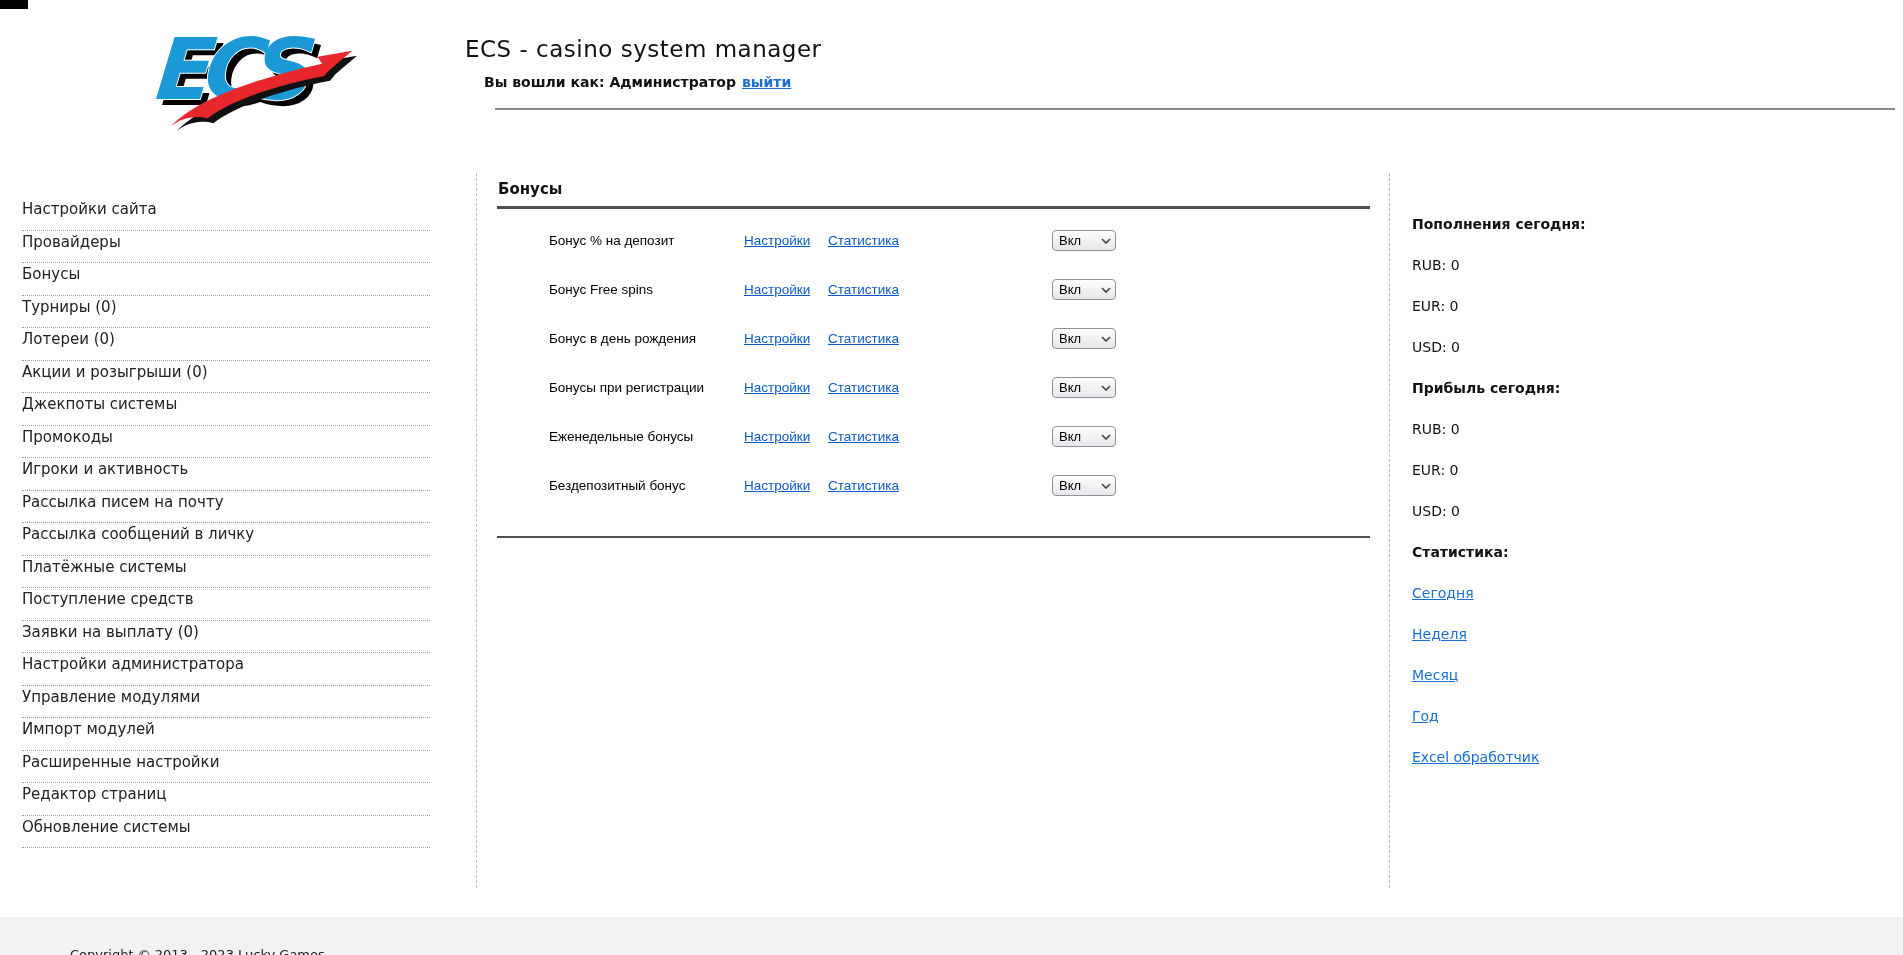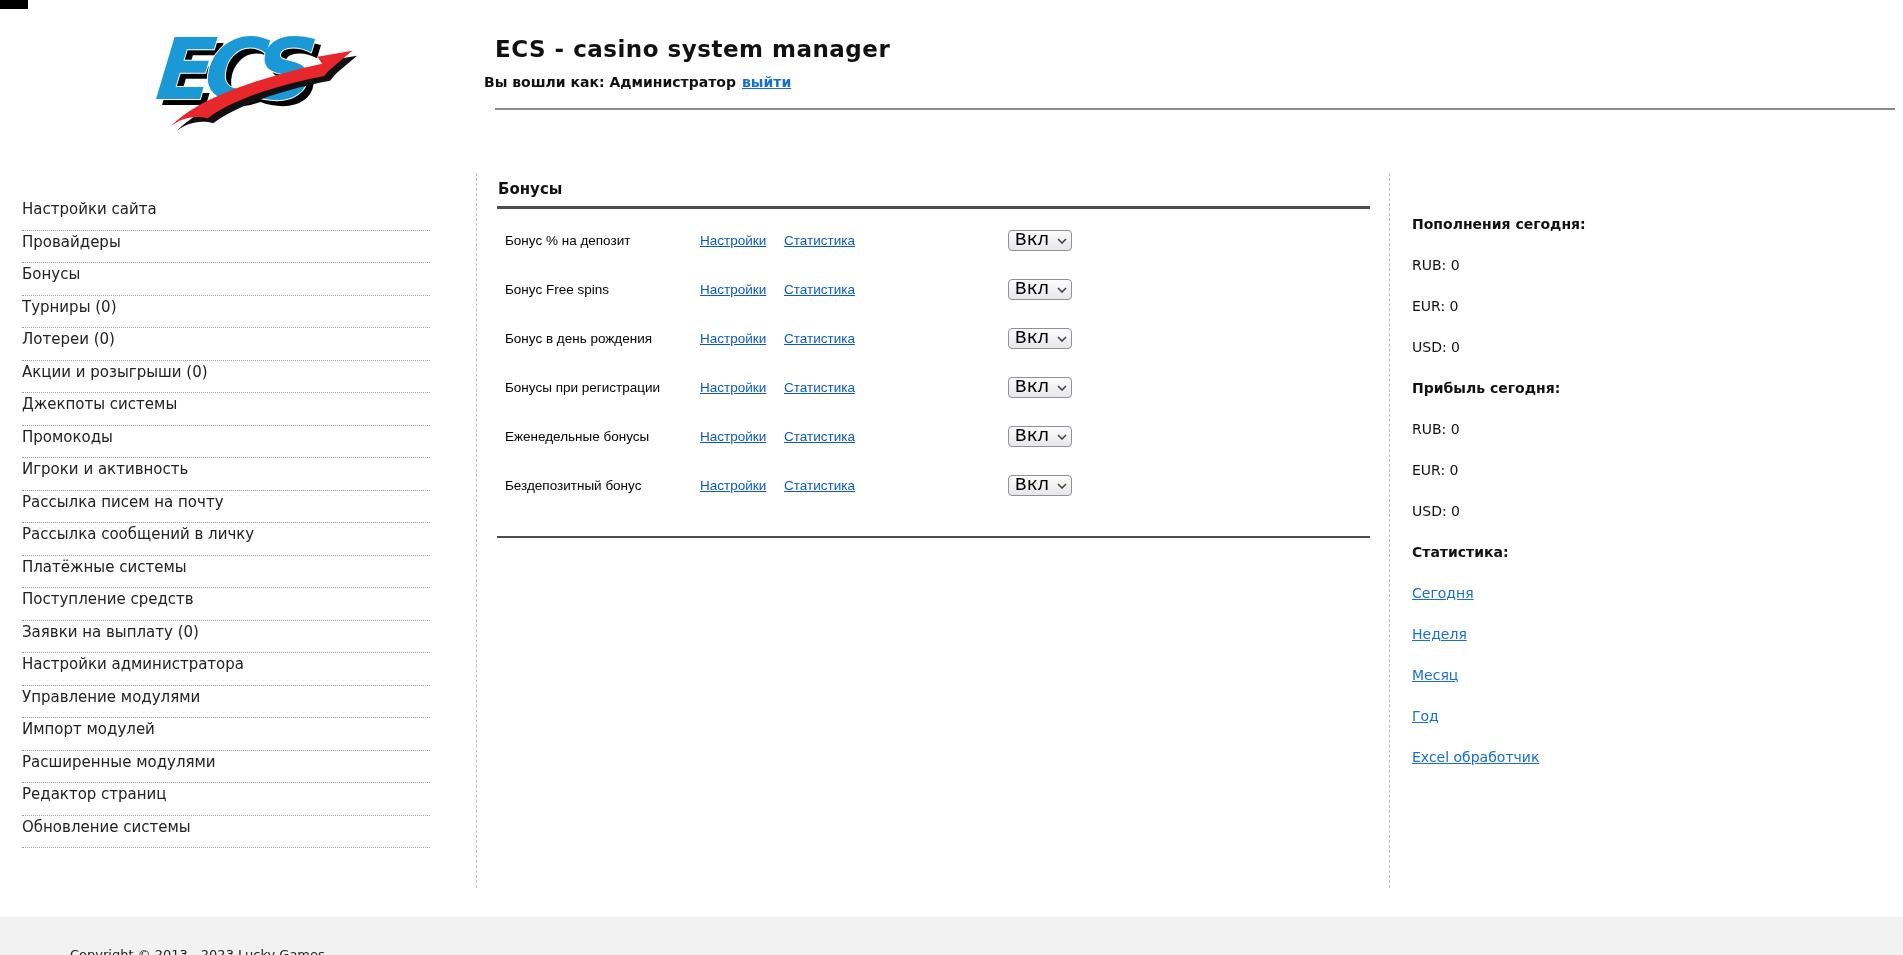--- a/index.html
+++ b/index.html
@@ -17,22 +17,22 @@
   a{cursor:pointer;}
 
   
   .corner-mark{position:absolute;left:0;top:0;width:28px;height:9px;background:#000;}
 
   
   .logo{position:absolute;left:138px;top:12px;width:222px;height:124px;}
 
   
   .app-title{
-    position:absolute;left:495px;top:36px;margin:0;
-    font-size:23px;font-weight:bold;color:#111;line-height:26px;letter-spacing:.5px;
+    position:absolute;left:465px;top:36px;margin:0;
+    font-size:23px;font-weight:normal;color:#111;line-height:26px;letter-spacing:.5px;
   }
   .login-line{
     position:absolute;left:484px;top:74px;margin:0;
     font-size:14px;font-weight:bold;color:#111;
   }
   .logout-link{color:var(--link-blue-comic);text-decoration:underline;margin-left:6px;font-weight:bold;}
   .header-rule{position:absolute;left:495px;top:108px;width:1400px;height:0;border-top:2px solid #8a8a8a;}
 
   
   .v-sep{position:absolute;top:173px;height:715px;width:0;border-left:1px dashed #bdbdbd;}
@@ -44,34 +44,34 @@
   .sidebar-item{
     height:32.5px;border-bottom:1px dotted #9e9e9e;
     font-size:15px;color:#222;line-height:21px;padding-top:1px;cursor:pointer;
     white-space:nowrap;overflow:hidden;
   }
 
   
   .main-panel{position:absolute;left:497px;top:180px;width:873px;}
   .main-heading{margin:0 0 8px 1px;font-size:15px;font-weight:bold;color:#111;line-height:18px;}
   .main-rule-top{border-top:3px solid var(--rule-dark);}
-  .rows{padding-top:7px;}
+  .rows{padding-top:7px;margin-left:44px;}
   .bonus-row{display:flex;align-items:center;height:49px;font-family:"Liberation Sans",sans-serif;font-size:13.5px;}
   .cell{flex:0 0 auto;}
   .cell.label{width:195px;padding-left:8px;color:#000;white-space:nowrap;}
   .cell.c1{width:84px;padding-left:8px;}
   .cell.c2{width:224px;padding-left:8px;}
   .cell.c3{width:80px;padding-left:8px;}
   .bonus-row a{color:var(--link-blue);text-decoration:underline;}
   .select-wrap{position:relative;display:inline-block;width:64px;height:21px;vertical-align:middle;}
   .state-select{
     appearance:none;-webkit-appearance:none;-moz-appearance:none;
     width:100%;height:100%;border:1px solid #8f8f9d;border-radius:4px;
     background:linear-gradient(#fdfdfd,#e7e7ea);
-    font-family:Liberation Mono, monospace;font-size:19px;color:#000;
+    font-family:Liberation Sans, sans-serif;font-size:13px;color:#000;
     padding:0 16px 0 6px;line-height:19px;
   }
   .chevron{position:absolute;right:5px;top:8px;pointer-events:none;display:block;}
   .main-rule-bottom{border-top:2px solid var(--rule-dark);margin-top:26px;}
 
   
   .right-col{position:absolute;left:1412px;top:192px;width:440px;font-size:14px;color:#111;}
   .right-col .entry{margin-bottom:12.5px;line-height:18px;white-space:nowrap;margin-top:23px;}
   .right-col .entry.heading{font-weight:bold;}
   .right-col a.stat-link{color:var(--link-blue-comic);display:inline-block;}
@@ -116,21 +116,21 @@
     <div class="sidebar-item">Промокоды</div>
     <div class="sidebar-item">Игроки и активность</div>
     <div class="sidebar-item">Рассылка писем на почту</div>
     <div class="sidebar-item">Рассылка сообщений в личку</div>
     <div class="sidebar-item">Платёжные системы</div>
     <div class="sidebar-item">Поступление средств</div>
     <div class="sidebar-item">Заявки на выплату (0)</div>
     <div class="sidebar-item">Настройки администратора</div>
     <div class="sidebar-item">Управление модулями</div>
     <div class="sidebar-item">Импорт модулей</div>
-    <div class="sidebar-item">Расширенные модулями</div>
+    <div class="sidebar-item">Расширенные настройки</div>
     <div class="sidebar-item">Редактор страниц</div>
     <div class="sidebar-item">Обновление системы</div>
   </nav>
 
 <main class="main-panel">
   <h2 class="main-heading">Бонусы</h2>
   <div class="main-rule-top"></div>
   <div class="rows" id="rows-mount">
       <div class="bonus-row">
     <div class="cell label">Бонус % на депозит</div>

